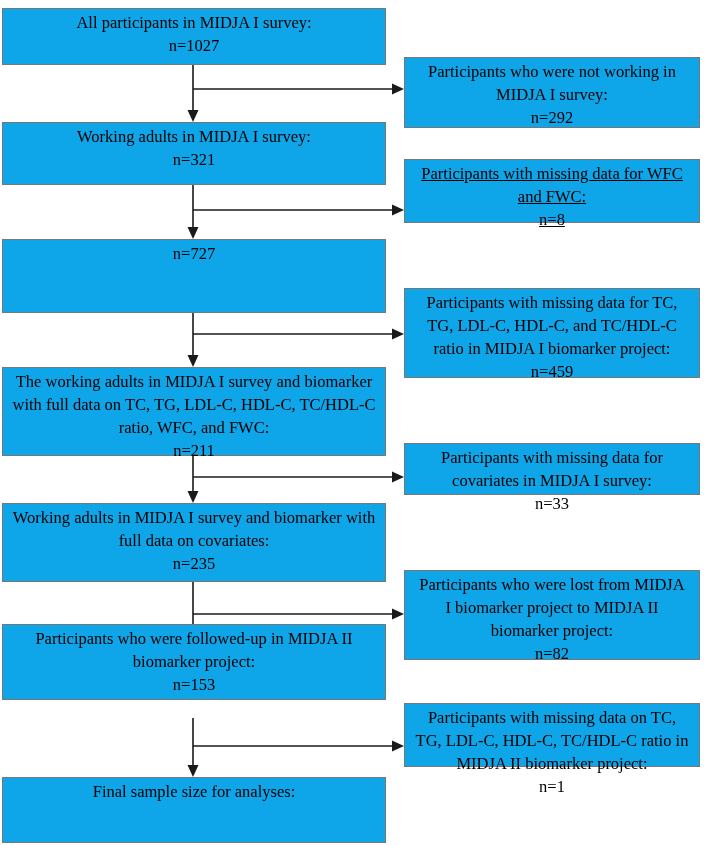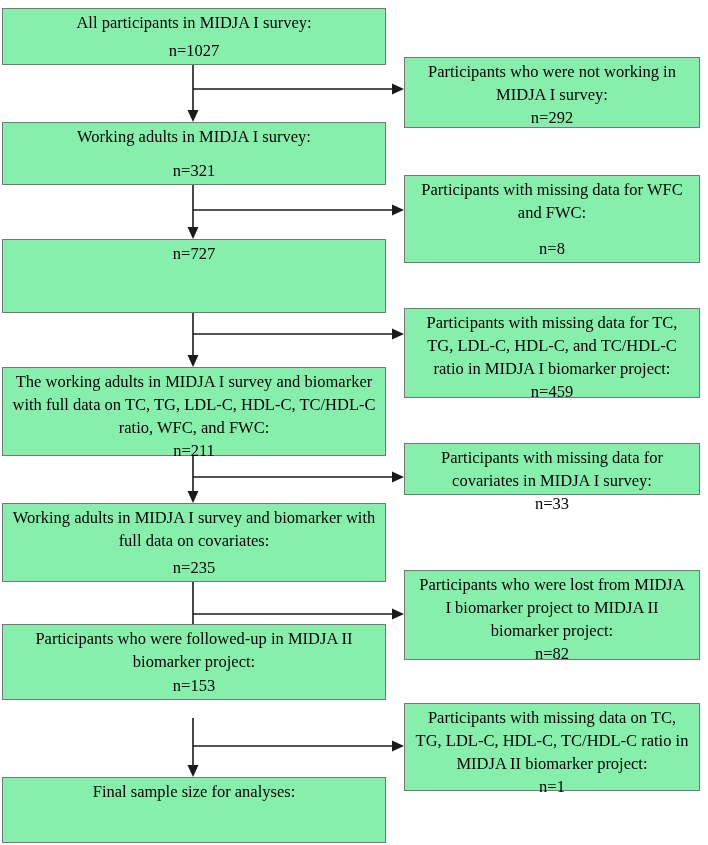--- a/index.html
+++ b/index.html
@@ -20,25 +20,25 @@
     position: absolute;
     left: 0;
     top: 0;
     width: 708px;
     height: 845px;
     pointer-events: none;
   }
   .box {
     position: absolute;
     box-sizing: border-box;
-    background: #86efac;
+    background: #0ea5e9;
     border: 1.5px solid #777777;
     display: flex;
     flex-direction: column;
-    justify-content: space-between;
+    justify-content: flex-start;
     align-items: center;
     text-align: center;
     font-size: 16.5px;
     line-height: 23px;
   }
   .box.main {
     left: 2px;
     width: 384px;
     padding: 2px 6px;
   }
@@ -112,34 +112,34 @@
   </div>
   <div class="box main" style="top:777px; height:66px;gap:45px;">
     <div class="box-label">Final sample size for analyses:</div>
     <div class="box-n">n=152</div>
   </div>
 
   <div class="box excl" style="top:57px;  height:71px;">
     <div class="box-label">Participants who were not working in MIDJA I survey:</div>
     <div class="box-n">n=292</div>
   </div>
-  <div class="box excl" style="top:175px; height:88px;">
+  <div class="box excl" style="top:159px; height:64px;text-decoration:underline;">
     <div class="box-label">Participants with missing data for WFC and FWC:</div>
     <div class="box-n">n=8</div>
   </div>
-  <div class="box excl" style="top:288px; height:90px;margin-top:20px;">
+  <div class="box excl" style="top:288px; height:90px;">
     <div class="box-label">Participants with missing data for TC, TG, LDL-C, HDL-C, and TC/HDL-C ratio in MIDJA I biomarker project:</div>
     <div class="box-n">n=459</div>
   </div>
   <div class="box excl" style="top:443px; height:52px;">
     <div class="box-label">Participants with missing data for covariates in MIDJA I survey:</div>
     <div class="box-n">n=33</div>
   </div>
   <div class="box excl" style="top:570px; height:90px;">
     <div class="box-label">Participants who were lost from MIDJA I biomarker project to MIDJA II biomarker project:</div>
     <div class="box-n">n=82</div>
   </div>
-  <div class="box excl" style="top:703px; height:88px;">
+  <div class="box excl" style="top:703px; height:64px;">
     <div class="box-label">Participants with missing data on TC, TG, LDL-C, HDL-C, TC/HDL-C ratio in MIDJA II biomarker project:</div>
     <div class="box-n">n=1</div>
   </div>
 
 </div>
 
 </body></html>

